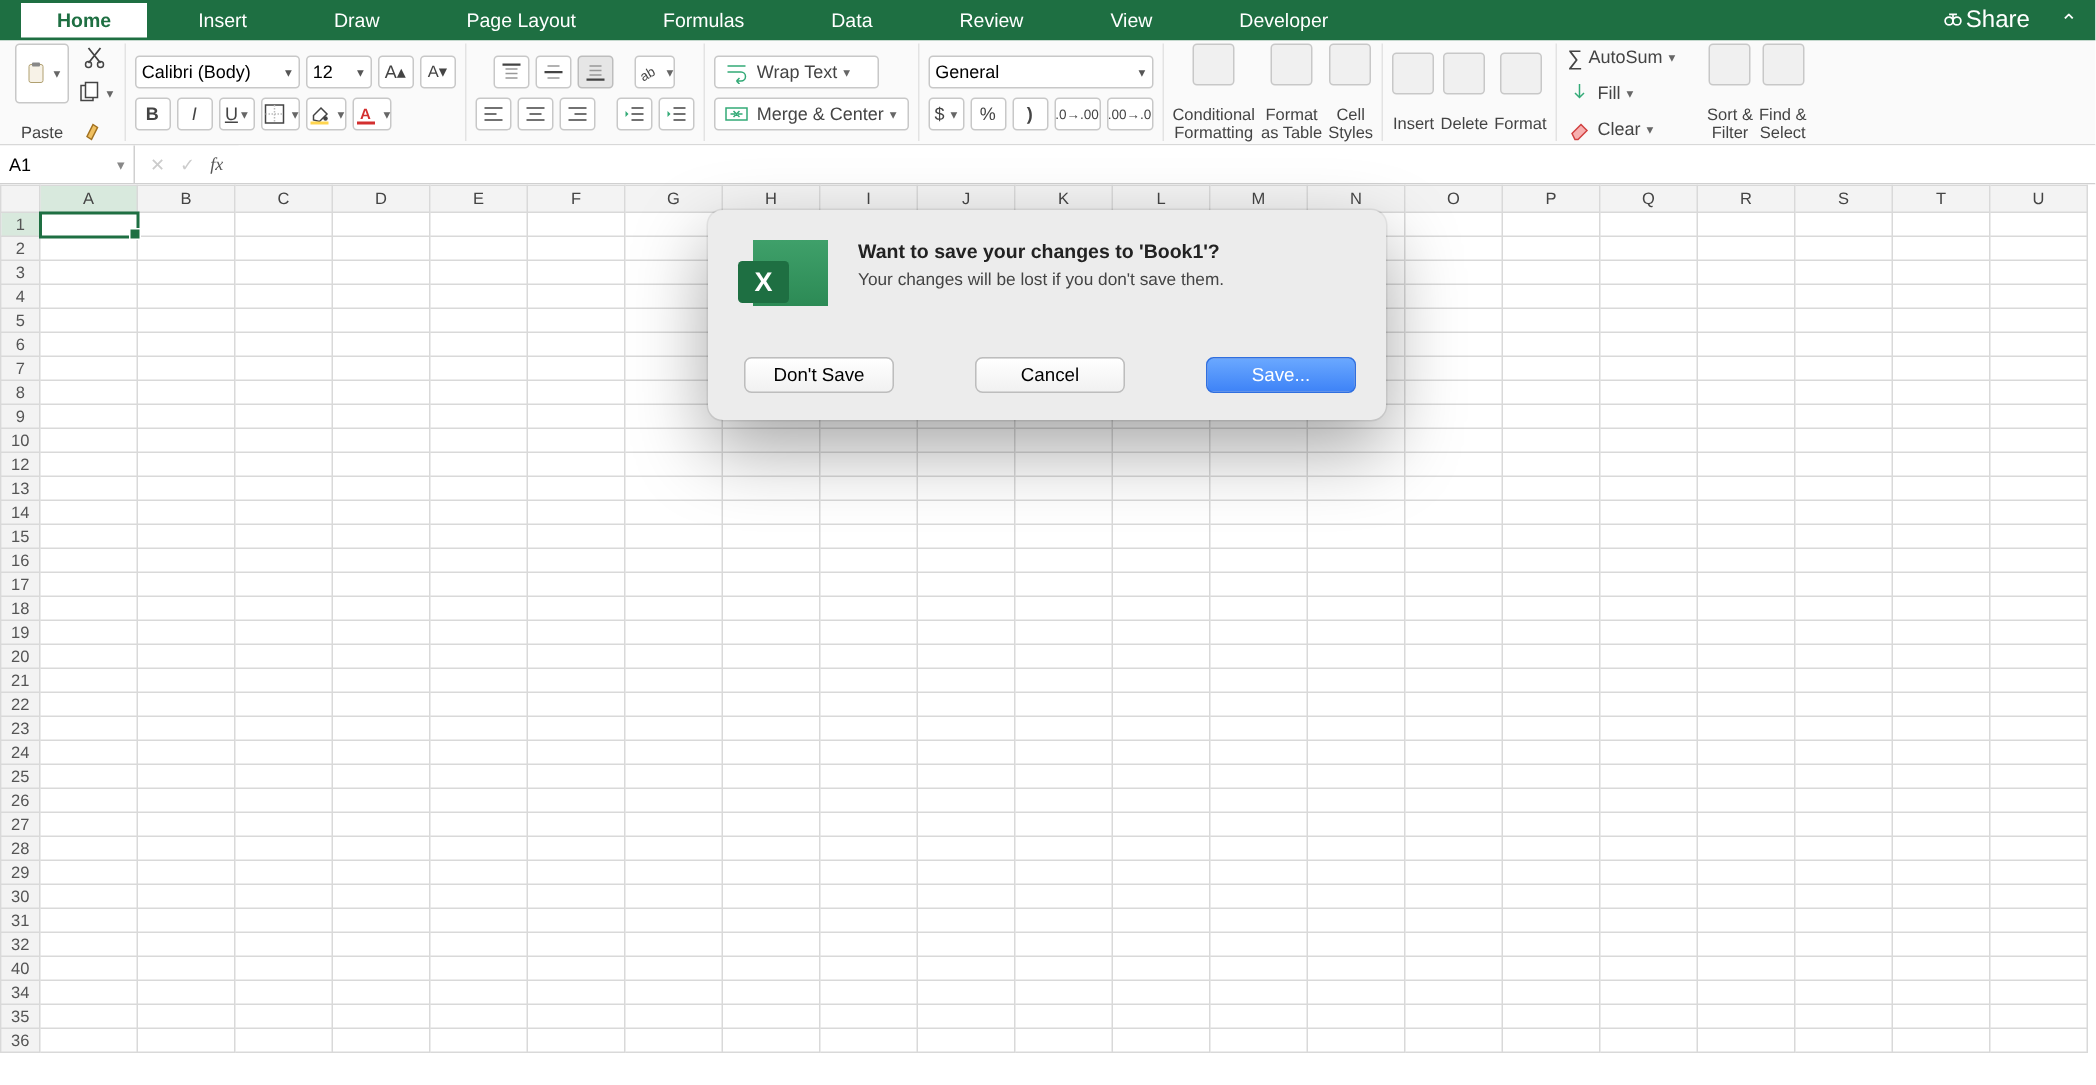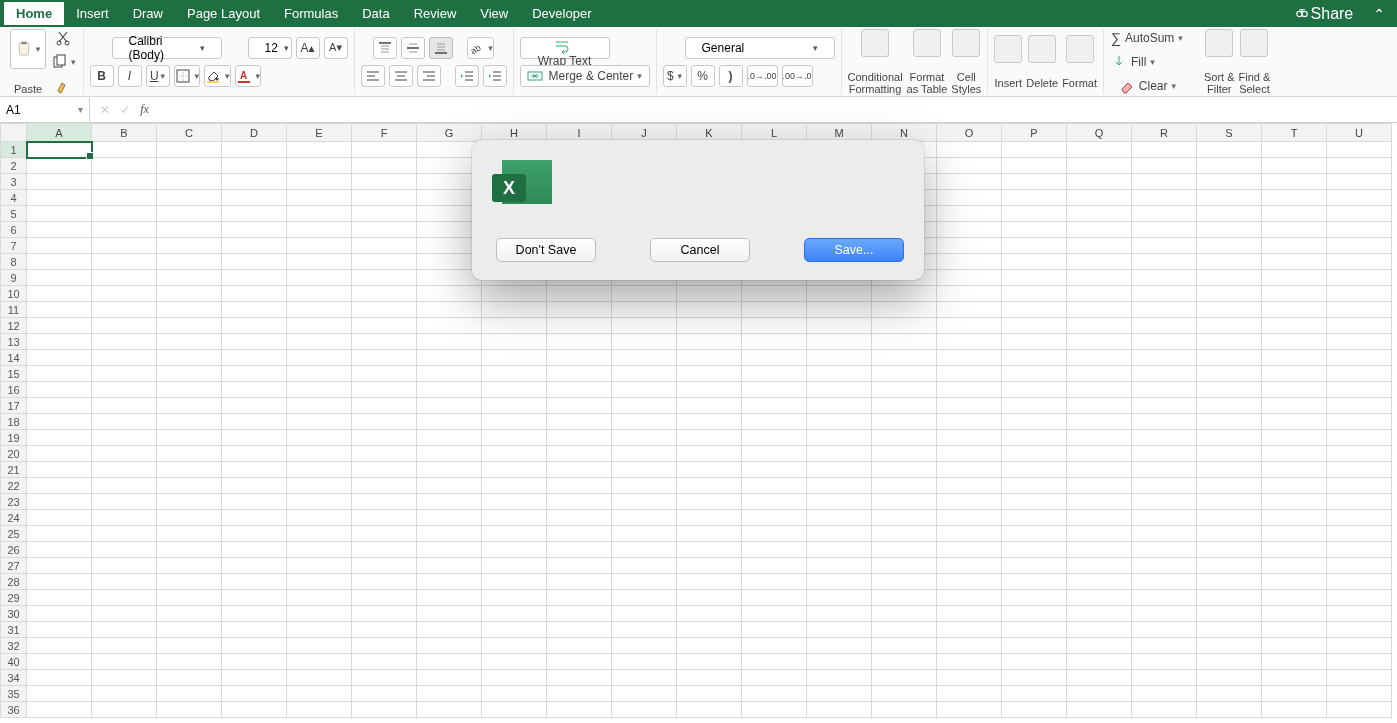--- a/index.html
+++ b/index.html
@@ -15,23 +15,24 @@
   
   .menubar {
     display: flex;
     align-items: center;
     height: 27px;
     background: #1e6f42;
     color: #fff;
     padding: 0 4px;
   }
   .menubar .tab {
-    padding: 4px 12px;
+    padding: 4px 24px;
     cursor: default;
     font-size: 13px;
+    margin-left: 10px;
   }
   .menubar .tab.active {
     background: #fff;
     color: #1e6f42;
     font-weight: 600;
   }
   .menubar .spacer { flex: 1; }
   .share { display: flex; align-items: center; gap: 2px; padding: 0 12px; font-size: 16px; }
   .chevron-up { font-size: 14px; padding: 0 8px; }
 
@@ -74,22 +75,21 @@
   .big-icon-placeholder {
     width: 28px; height: 28px; border: 1px solid #c8c8c8; border-radius:3px; background:#f0f0f0;
     display:flex; align-items:center; justify-content:center;
   }
   select, .combo {
     height: 22px;
     border: 1px solid #c8c8c8;
     border-radius: 3px;
     background: #fff;
     font-size: 12px;
-    padding: 0 16px;
-    margin-left: 22px;
+    padding: 0 4px;
   }
   .combo { display:inline-flex; align-items:center; justify-content:space-between; }
   .combo .arrow { font-size: 9px; color:#555; margin-left:6px; }
 
   
   .formula-bar {
     display:flex; 
     height: 26px;
     border-bottom: 1px solid #d0d0d0;
     background:#fff;
@@ -402,21 +402,21 @@
                 <path d="M2 6l2 2-2 2z" fill="#3a7"></path>
               </svg>
             </span>
           </button>
       </div>
     </div>
   </div>
 
   <div class="ribbon-group">
     <div class="vstack" style="align-items:flex-start; gap:6px;">
-      <button class="icon-btn bord drop" style="width:90px; justify-content:flex-start; padding:0 6px;flex-direction:column;">
+      <button class="icon-btn bord drop" style="width:110px; justify-content:flex-start; padding:0 6px;">
         <span style="margin-right:6px;">
             <svg viewBox="0 0 16 16">
               <path d="M2 4h12M2 8h9a3 3 0 010 6H8m0 0l2-2m-2 2l2 2" fill="none" stroke="#3a7"></path>
             </svg>
           </span>
         <span>Wrap Text</span>
       </button>
       <button class="icon-btn bord drop" style="width:130px; justify-content:flex-start; padding:0 6px;">
         <span style="margin-right:6px;">
             <svg viewBox="0 0 16 16">
@@ -539,21 +539,21 @@
         <span>AutoSum</span>
       </button>
       <button class="icon-btn drop" style="justify-content:flex-start; width:70px;">
         <span style="margin-right:4px;">
             <svg viewBox="0 0 16 16">
               <path d="M8 2v9M5 8l3 3 3-3" stroke="#3a7" fill="none"></path>
             </svg>
           </span>
         <span>Fill</span>
       </button>
-      <button class="icon-btn drop" style="justify-content:center; width:75px;">
+      <button class="icon-btn drop" style="justify-content:flex-start; width:75px;">
         <span style="margin-right:4px;">
             <svg viewBox="0 0 16 16">
               <path d="M3 11l6-6 4 4-6 6H5z" fill="#f7b0b0" stroke="#d04040"></path>
             </svg>
           </span>
         <span>Clear</span>
       </button>
     </div>
     <div class="vstack">
       <div class="big-icon-placeholder">
@@ -860,44 +860,20 @@
           <td></td>
           <td></td>
           <td></td>
           <td></td>
           <td></td>
           <td></td>
           <td></td>
           <td></td>
         </tr>
         <tr>
-          <th>11</th>
-          <td></td>
-          <td></td>
-          <td></td>
-          <td></td>
-          <td></td>
-          <td></td>
-          <td></td>
-          <td></td>
-          <td></td>
-          <td></td>
-          <td></td>
-          <td></td>
-          <td></td>
-          <td></td>
-          <td></td>
-          <td></td>
-          <td></td>
-          <td></td>
-          <td></td>
-          <td></td>
-          <td></td>
-        </tr>
-        <tr>
           <th>12</th>
           <td></td>
           <td></td>
           <td></td>
           <td></td>
           <td></td>
           <td></td>
           <td></td>
           <td></td>
           <td></td>
@@ -1494,20 +1470,24 @@
     </table>
 </div>
 
 <div class="dialog-backdrop">
   <div class="dialog">
     <div class="dialog-body">
       <div class="dialog-icon">
         <div class="sheet-bg"></div>
         <div class="x-badge">X</div>
       </div>
+      <div>
+        <div class="dialog-title">Want to save your changes to 'Book1'?</div>
+        <div class="dialog-sub">Your changes will be lost if you don't save them.</div>
+      </div>
     </div>
     <div class="dialog-buttons">
       <button class="dlg-btn dont">Don't Save</button>
       <button class="dlg-btn cancel">Cancel</button>
       <button class="dlg-btn primary">Save...</button>
     </div>
   </div>
 </div>
 
 </body></html>

